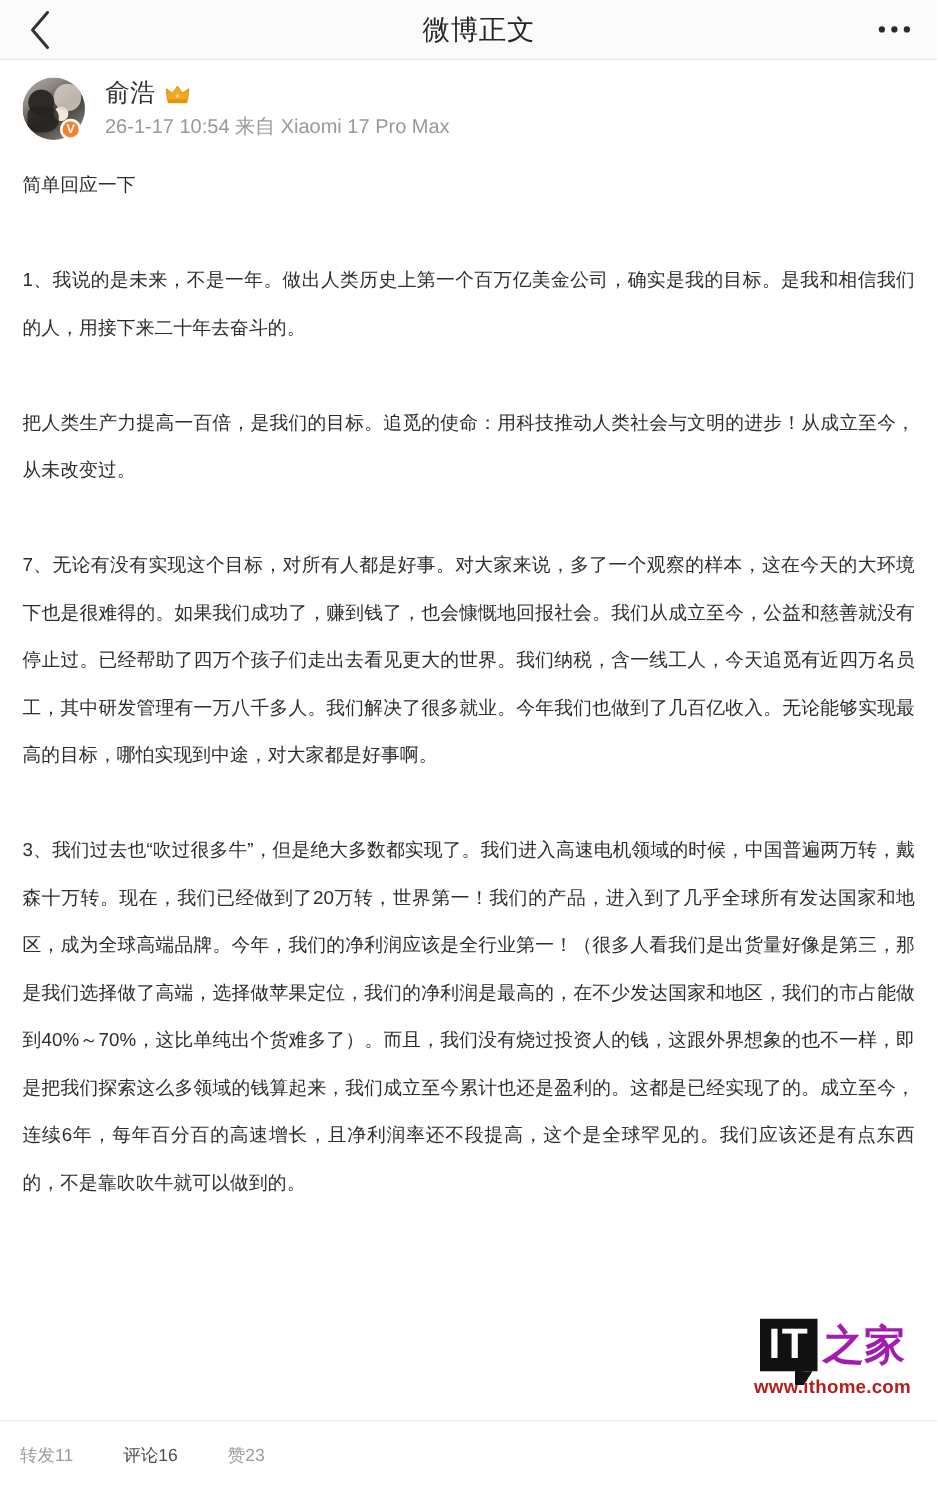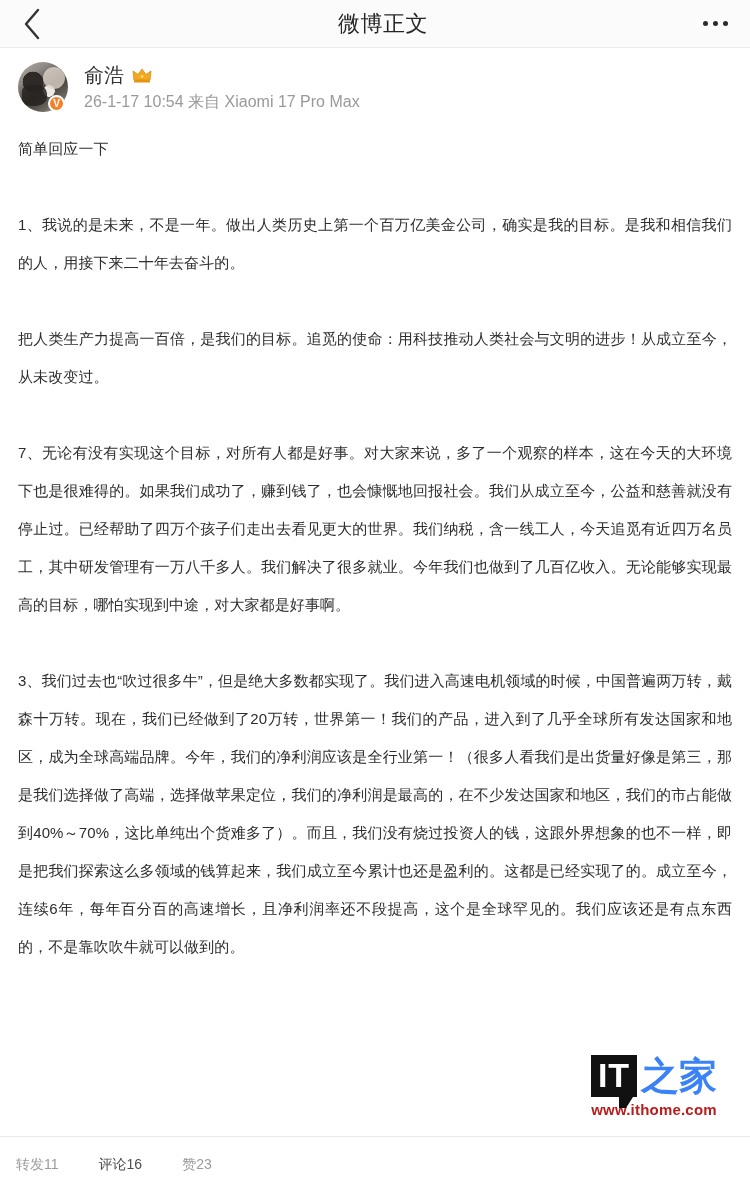--- a/index.html
+++ b/index.html
@@ -184,21 +184,21 @@
   .post-body p {
     margin: 0;
     text-align: justify;
     text-justify: inter-ideograph;
   }
   .post-body p.gap { margin-top: 38px; }
 
   
   .watermark {
     position: absolute;
-    right: 26px;
+    right: 14px;
     bottom: 74px;
     width: 140px;
     display: flex;
     flex-direction: column;
     align-items: center;
     gap: 2px;
     z-index: 5;
   }
   .wm-logo {
     display: flex;
@@ -221,23 +221,23 @@
     position: absolute;
     left: 28px;
     bottom: -11px;
     width: 0; height: 0;
     border-left: 7px solid #111111;
     border-right: 7px solid transparent;
     border-top: 11px solid #111111;
     border-bottom: 0;
   }
   .wm-cn {
-    font-size: 38px;
+    font-size: 33px;
     line-height: 36px;
-    color: #3b82f6;
+    color: #a21caf;
     font-family: "DejaVu Sans", sans-serif;
     font-weight: bold;
   }
   .wm-url {
     font-size: 15px;
     font-weight: bold;
     color: #b91c1c;
     letter-spacing: 0.2px;
     margin-top: 2px;
   }

